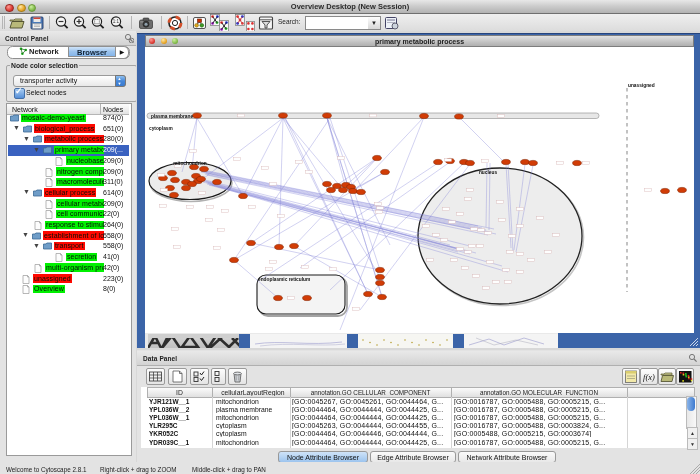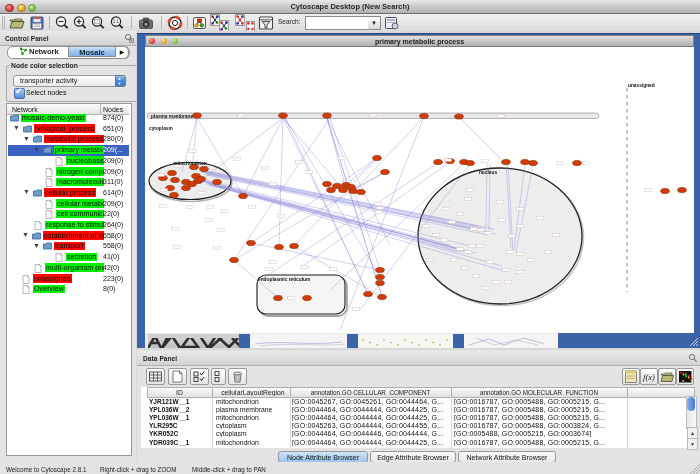--- a/index.html
+++ b/index.html
@@ -3,21 +3,21 @@
 html,body{margin:0;padding:0;}
 body{width:700px;height:474px;position:relative;overflow:hidden;
  font-family:"Liberation Sans",sans-serif;background:#e3e3e3;}
 svg{display:block;}
 </style></head><body>
 
 <div style="position:absolute;left:0;top:0;width:700px;height:13px;background:linear-gradient(#e8e8e8,#cdcdcd 45%,#b2b2b2);border-bottom:1px solid #6f6f6f;"></div>
 <div style="position:absolute;left:5px;top:3.5px;width:6.5px;height:6.5px;border-radius:50%;background:radial-gradient(circle at 35% 30%,#ff9a94,#dc3c35 60%,#b01b15);border:0.5px solid #9a2b26;"></div>
 <div style="position:absolute;left:17px;top:3.5px;width:6.5px;height:6.5px;border-radius:50%;background:radial-gradient(circle at 35% 30%,#ffe9a8,#e8a627 60%,#c07d12);border:0.5px solid #a8811f;"></div>
 <div style="position:absolute;left:27.5px;top:3.5px;width:6.5px;height:6.5px;border-radius:50%;background:radial-gradient(circle at 35% 30%,#cdf0a0,#84bd4d 60%,#5d9429);border:0.5px solid #6d9b3c;"></div>
-<div style="position:absolute;left:0;top:2px;width:700px;text-align:center;font-size:7.5px;font-weight:bold;color:#2a2a2a;">Cytoscape Desktop (New Search)</div>
+<div style="position:absolute;left:0;top:2px;width:700px;text-align:center;font-size:7.5px;font-weight:bold;color:#2a2a2a;">Overview Desktop (New Session)</div>
 <div style="position:absolute;left:0;top:14px;width:700px;height:17px;background:linear-gradient(#efefef,#dcdcdc);border-bottom:1px solid #9d9d9d;"></div>
 <div style="position:absolute;left:2px;top:16px;width:1px;height:13px;background:#b5b5b5;"></div>
 <div style="position:absolute;left:4px;top:16px;width:1px;height:13px;background:#b5b5b5;"></div>
 <div style="position:absolute;left:49px;top:16px;width:1px;height:13px;background:#b5b5b5;"></div>
 <div style="position:absolute;left:131px;top:16px;width:1px;height:13px;background:#b5b5b5;"></div>
 <div style="position:absolute;left:161px;top:16px;width:1px;height:13px;background:#b5b5b5;"></div>
 <div style="position:absolute;left:187px;top:16px;width:1px;height:13px;background:#b5b5b5;"></div>
 <div style="position:absolute;left:9px;top:15px;width:16px;height:16px;">
     <svg width="16" height="16" viewBox="0 0 16 16">
       <path d="M1 5 L5 5 L6 4 L13 4 L13 6 L1 6 Z" fill="#c9c98f" stroke="#5a5a30" stroke-width="0.8"></path>
@@ -151,21 +151,21 @@
 <div style="position:absolute;left:0;top:31px;width:136px;height:14px;background:linear-gradient(#e9e9e9,#d3d3d3);border-bottom:1px solid #b0b0b0;"></div>
 <div style="position:absolute;left:5px;top:35px;font-size:6.5px;font-weight:bold;color:#222;letter-spacing:0.1px;">Control Panel</div>
 <div style="position:absolute;left:124px;top:33px;width:10px;height:10px;">
     <svg width="10" height="10" viewBox="0 0 10 10">
       <circle cx="4" cy="4" r="2.6" fill="none" stroke="#777" stroke-width="1"></circle>
       <line x1="6" y1="6" x2="8.6" y2="8.6" stroke="#777" stroke-width="1.2"></line>
       <circle cx="7.6" cy="7.6" r="2.4" fill="none" stroke="#777" stroke-width="1"></circle>
     </svg>
   </div>
 <div style="position:absolute;left:7px;top:46px;width:121px;height:11px;background:#fff;border:1px solid #8f8f8f;border-radius:5.5px;overflow:hidden;"></div>
-<div style="position:absolute;left:68px;top:46px;width:48px;height:11px;background:linear-gradient(#cfe3f8,#9cc4ee 50%,#85b5ea);border:1px solid #8f8f8f;box-sizing:border-box;font-size:7.5px;font-weight:bold;color:#123;text-align:center;line-height:11px;">Mosaic</div>
+<div style="position:absolute;left:68px;top:46px;width:48px;height:11px;background:linear-gradient(#cfe3f8,#9cc4ee 50%,#85b5ea);border:1px solid #8f8f8f;box-sizing:border-box;font-size:7.5px;font-weight:bold;color:#123;text-align:center;line-height:11px;">Browser</div>
 <div style="position:absolute;left:29px;top:46px;width:40px;height:11px;font-size:7.5px;font-weight:bold;color:#222;line-height:11px;">Network</div>
 <div style="position:absolute;left:19px;top:47px;width:9px;height:9px;">
     <svg width="9" height="9" viewBox="0 0 9 9">
       <circle cx="2" cy="1.8" r="1.3" fill="#2a2"></circle>
       <circle cx="6.8" cy="3" r="1.3" fill="#2a2"></circle>
       <circle cx="3.4" cy="6.8" r="1.3" fill="#2a2"></circle>
       <path d="M2 1.8 L6.8 3 L3.4 6.8 Z" fill="none" stroke="#161" stroke-width="0.7"></path>
     </svg>
   </div>
 <div style="position:absolute;left:116px;top:46px;width:12px;height:11px;background:#fff;border:1px solid #8f8f8f;border-left:none;border-radius:0 5.5px 5.5px 0;font-size:6px;text-align:center;line-height:11px;color:#111;">▶</div>

